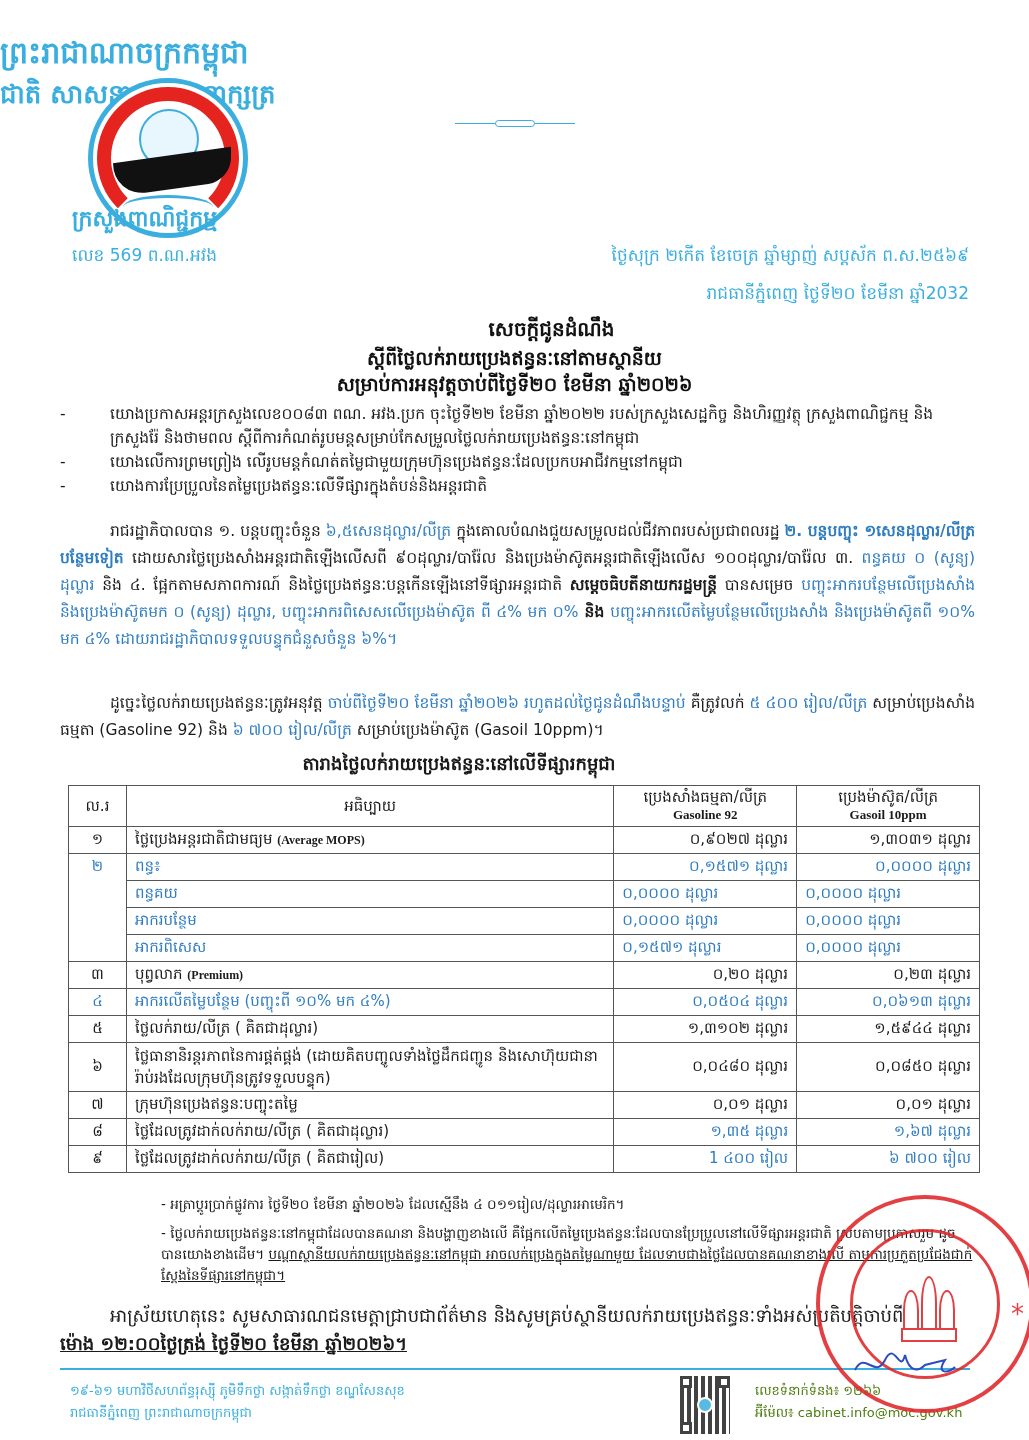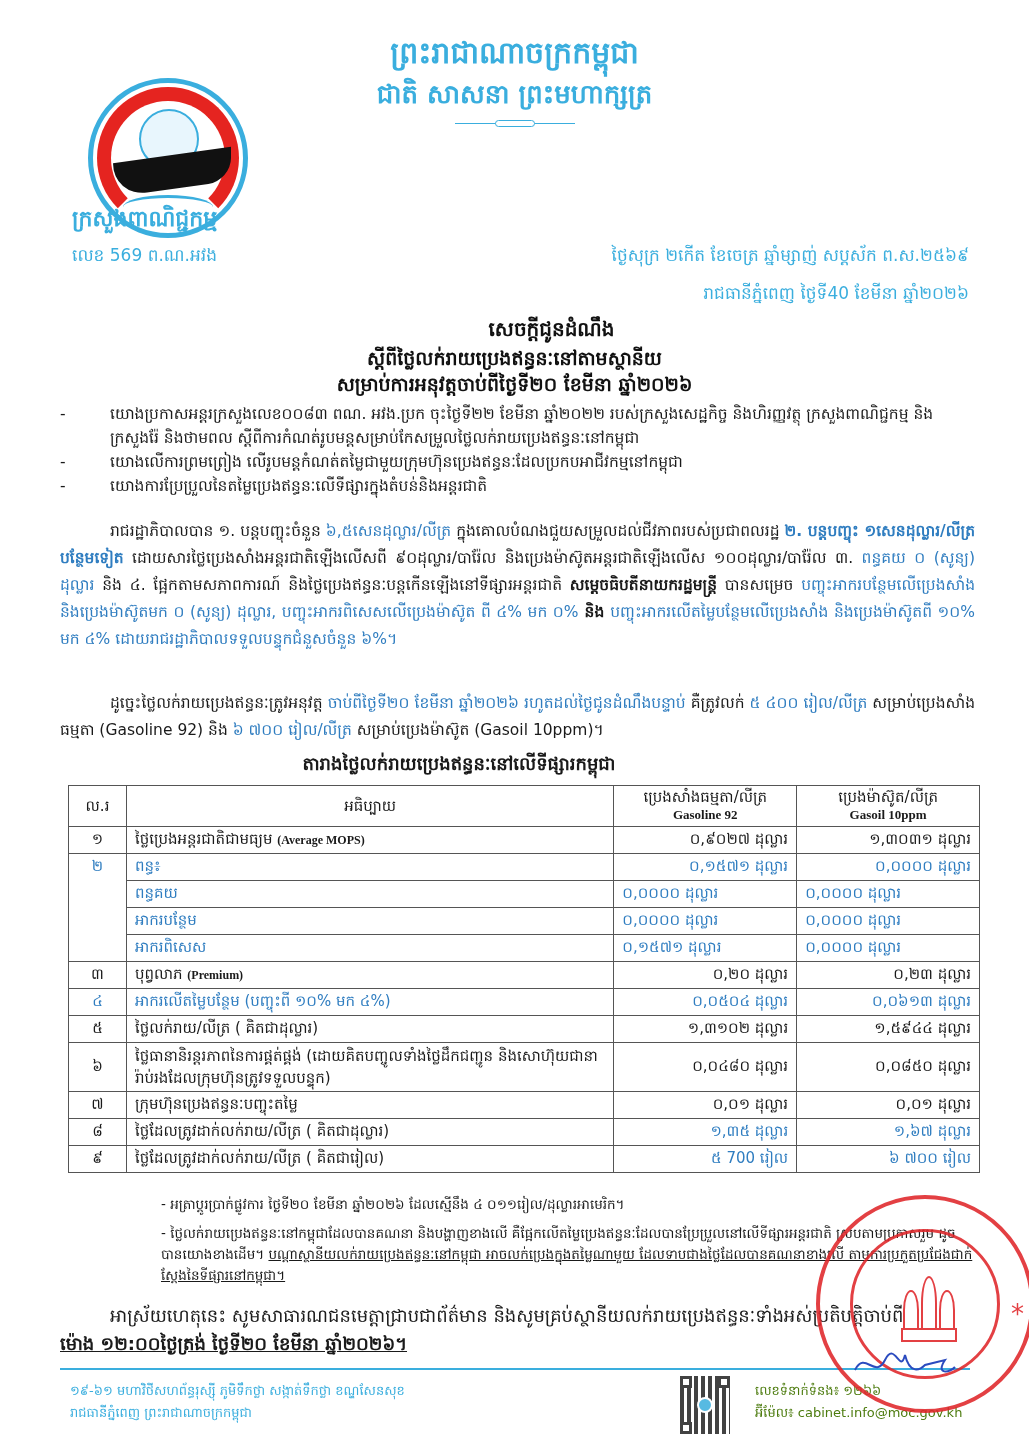--- a/index.html
+++ b/index.html
@@ -2,21 +2,21 @@
 <html><head>
 <meta charset="utf-8">
 <style>
   * { box-sizing: border-box; margin: 0; padding: 0; }
   html, body { width: 1029px; height: 1440px; background: #ffffff; }
   body { position: relative; font-family: "DejaVu Sans", sans-serif; color: #1a1a1a; overflow: hidden; }
 
   .blue { color: #2f7dc0; }
 
   
-  .kingdom { position: absolute; left: 0; width: 1029px; text-align: center; color: #3aaede; font-weight: bold; }
+  .kingdom { position: absolute; left: 0; width: 1029px; text-align: left; color: #3aaede; font-weight: bold; }
   .kingdom-1 { top: 34px; font-size: 30px; }
   .kingdom-2 { top: 78px; font-size: 26px; }
   .ornament { position: absolute; top: 120px; left: 455px; width: 120px; height: 8px; }
   .ornament .line { position: absolute; top: 3px; height: 1px; background: #3aaede; width: 120px; }
   .ornament .knot { position: absolute; left: 40px; top: 0; width: 40px; height: 7px; border: 1px solid #3aaede; border-radius: 4px; background: #fff; }
 
   .logo { position: absolute; left: 88px; top: 78px; width: 160px; height: 160px; border-radius: 50%; background: #fff; border: 5px solid #3aaede; overflow: hidden; }
   .logo .red-band { position: absolute; left: 4px; top: 4px; width: 142px; height: 142px; border-radius: 50%; border: 14px solid #e52420; border-bottom-color: transparent; }
   .logo .globe { position: absolute; left: 46px; top: 26px; width: 60px; height: 60px; border-radius: 50%; border: 2px solid #3aaede; background: #e8f6fd; }
   .logo .ship { position: absolute; left: 20px; top: 72px; width: 118px; height: 34px; background: #111; border-radius: 0 0 40px 60px; transform: skewY(-8deg); }
@@ -100,21 +100,21 @@
 <div class="logo">
   <div class="red-band"></div>
   <div class="globe"></div>
   <div class="ship"></div>
   <div class="waves"></div>
 </div>
 
 <div class="ministry">ក្រសួងពាណិជ្ជកម្ម</div>
 <div class="ref-no">លេខ 569 ព.ណ.អវង</div>
 <div class="date-lunar">ថ្ងៃសុក្រ ២កើត ខែចេត្រ ឆ្នាំម្សាញ់ សប្តស័ក ព.ស.២៥៦៩</div>
-<div class="date-solar">រាជធានីភ្នំពេញ ថ្ងៃទី40 ខែមីនា ឆ្នាំ២០២៦</div>
+<div class="date-solar">រាជធានីភ្នំពេញ ថ្ងៃទី២០ ខែមីនា ឆ្នាំ2032</div>
 
 <div class="title title-1">សេចក្តីជូនដំណឹង</div>
 <div class="title title-2">ស្តីពីថ្លៃលក់រាយប្រេងឥន្ធនៈនៅតាមស្ថានីយ</div>
 <div class="title title-3">សម្រាប់ការអនុវត្តចាប់ពីថ្ងៃទី២០ ខែមីនា ឆ្នាំ២០២៦</div>
 
 <ul class="refs">
   <li><span class="dash">-</span><span>យោងប្រកាសអន្តរក្រសួងលេខ០០៨៣ ពណ. អវង.ប្រក ចុះថ្ងៃទី២២ ខែមីនា ឆ្នាំ២០២២ របស់ក្រសួងសេដ្ឋកិច្ច និងហិរញ្ញវត្ថុ ក្រសួងពាណិជ្ជកម្ម និងក្រសួងរ៉ែ និងថាមពល ស្តីពីការកំណត់រូបមន្តសម្រាប់កែសម្រួលថ្លៃលក់រាយប្រេងឥន្ធនៈនៅកម្ពុជា</span></li>
   <li><span class="dash">-</span><span>យោងលើការព្រមព្រៀង លើរូបមន្តកំណត់តម្លៃជាមួយក្រុមហ៊ុនប្រេងឥន្ធនៈដែលប្រកបអាជីវកម្មនៅកម្ពុជា</span></li>
   <li><span class="dash">-</span><span>យោងការប្រែប្រួលនៃតម្លៃប្រេងឥន្ធនៈលើទីផ្សារក្នុងតំបន់និងអន្តរជាតិ</span></li>
 </ul>
@@ -197,21 +197,21 @@
     </tr>
     <tr>
       <td class="no">៨</td>
       <td class="desc">ថ្លៃដែលត្រូវដាក់លក់រាយ/លីត្រ ( គិតជាដុល្លារ)</td>
       <td class="val blue">១,៣៥ ដុល្លារ</td>
       <td class="val blue">១,៦៧ ដុល្លារ</td>
     </tr>
     <tr>
       <td class="no">៩</td>
       <td class="desc">ថ្លៃដែលត្រូវដាក់លក់រាយ/លីត្រ ( គិតជារៀល)</td>
-      <td class="val blue">៥ 700 រៀល</td>
+      <td class="val blue">1 ៤០០ រៀល</td>
       <td class="val blue">៦ ៧០០ រៀល</td>
     </tr>
   </tbody>
 </table>
 
 <div class="notes">
   <div class="row sub">- អត្រាប្តូរប្រាក់ផ្លូវការ ថ្ងៃទី២០ ខែមីនា ឆ្នាំ២០២៦ ដែលស្មើនឹង ៤ ០១១រៀល/ដុល្លារអាមេរិក។</div>
   <div class="row sub">
     <span>- ថ្លៃលក់រាយប្រេងឥន្ធនៈនៅកម្ពុជាដែលបានគណនា និងបង្ហាញខាងលើ គឺផ្អែកលើតម្លៃប្រេងឥន្ធនៈដែលបានប្រែប្រួលនៅលើទីផ្សារអន្តរជាតិ ស្របតាមប្រកាសរួម</span>
     <span>ដូចបានយោងខាងដើម។ </span><span class="underline">បណ្តាស្ថានីយលក់រាយប្រេងឥន្ធនៈនៅកម្ពុជា អាចលក់ប្រេងក្នុងតម្លៃណាមួយ ដែលទាបជាងថ្លៃដែលបានគណនាខាងលើ តាមការប្រកួតប្រជែងជាក់ស្តែងនៃទីផ្សារនៅកម្ពុជា។</span>

